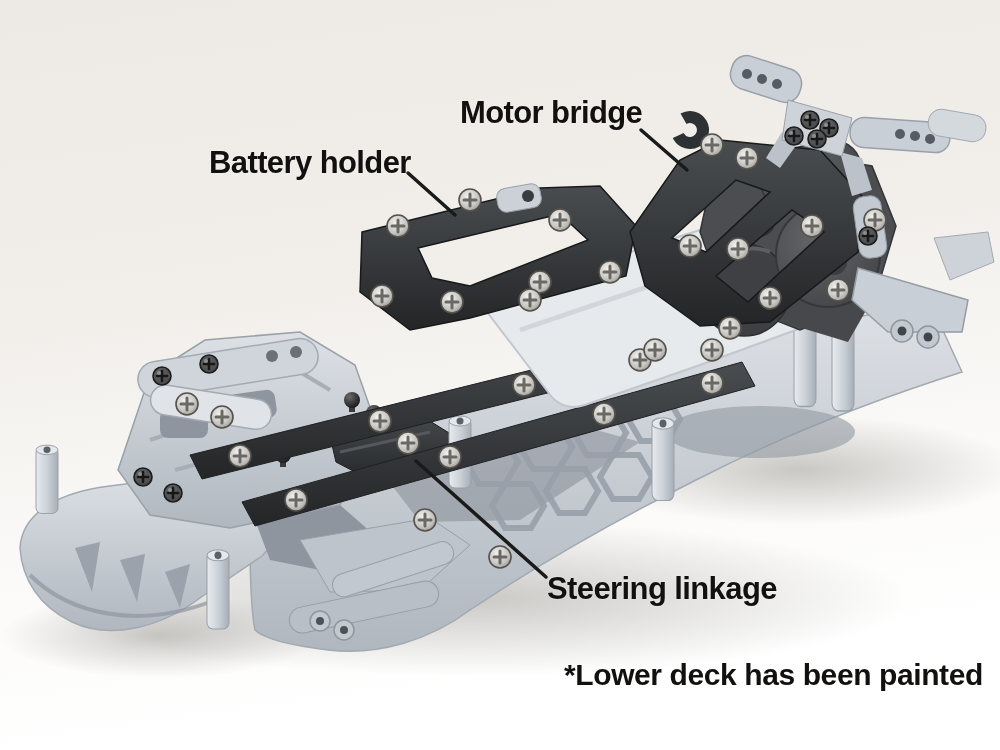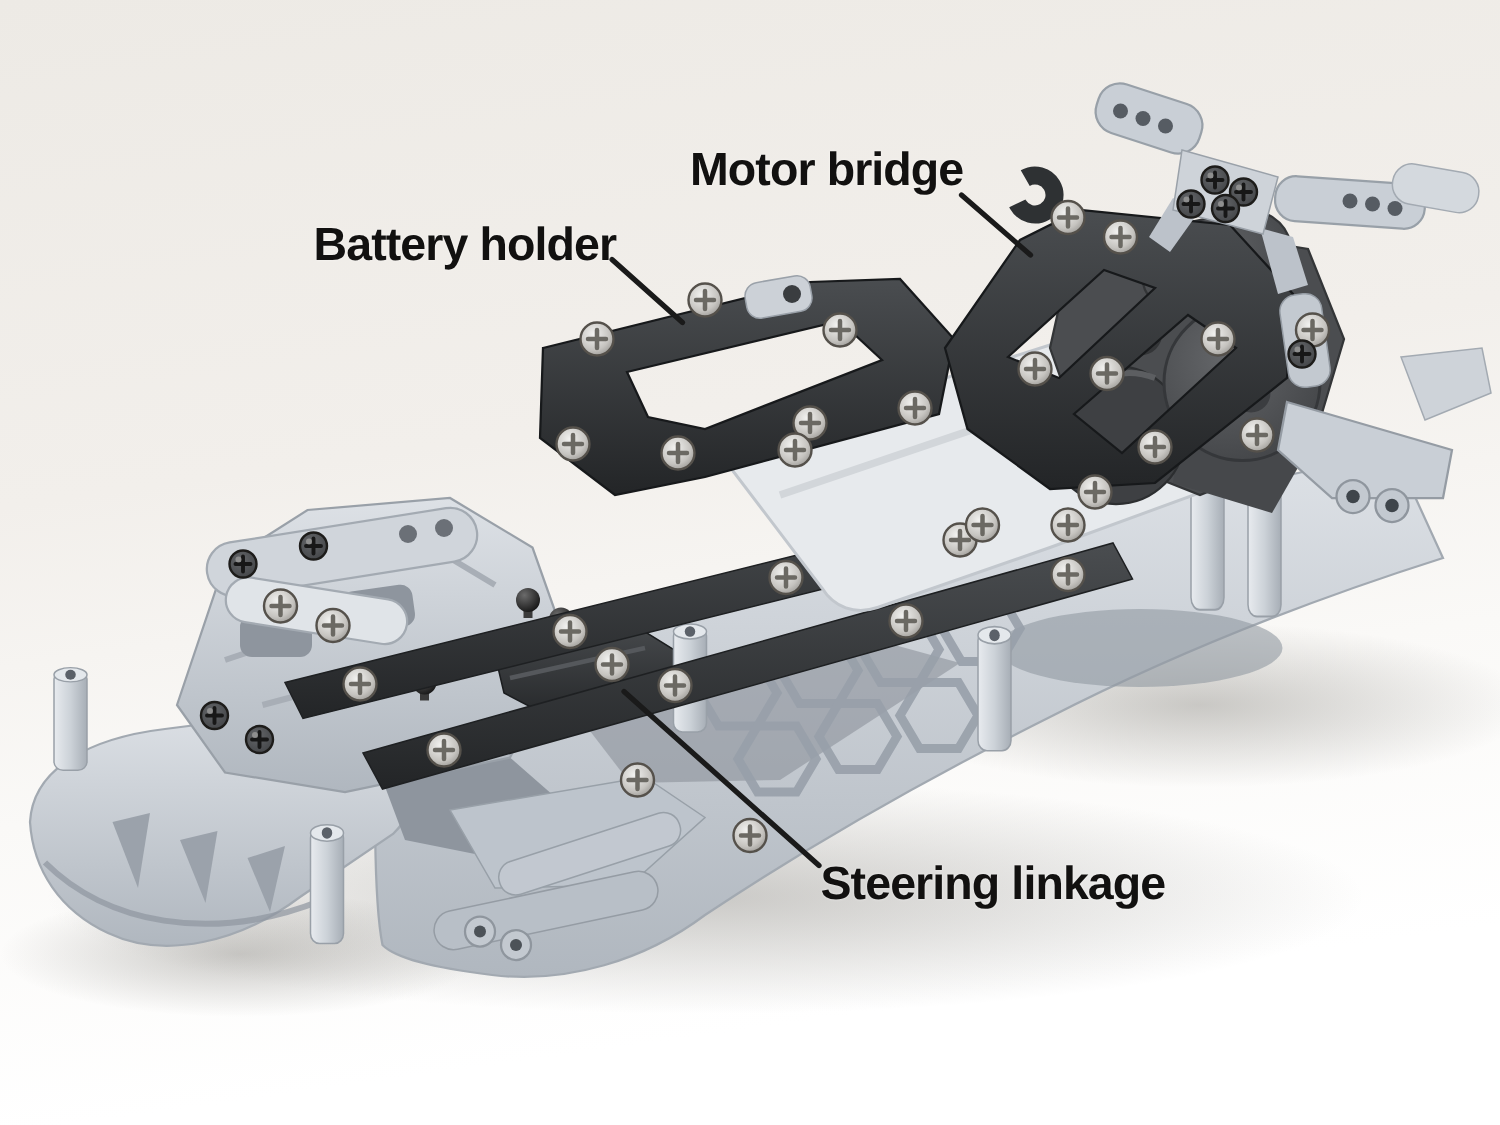--- a/index.html
+++ b/index.html
@@ -271,15 +271,16 @@
     </g>
   </svg>
 
   <div class="callout-label" id="label-motor-bridge">Motor bridge</div>
 
   <div class="callout-label" id="label-steering-linkage">Steering linkage</div>
 
   <div class="callout-label" id="label-battery-holder">Battery holder</div>
 
   <div class="footnote">
+    <div>*Lower deck has been painted</div>
   </div>
 
 </div>
 
 </body></html>

